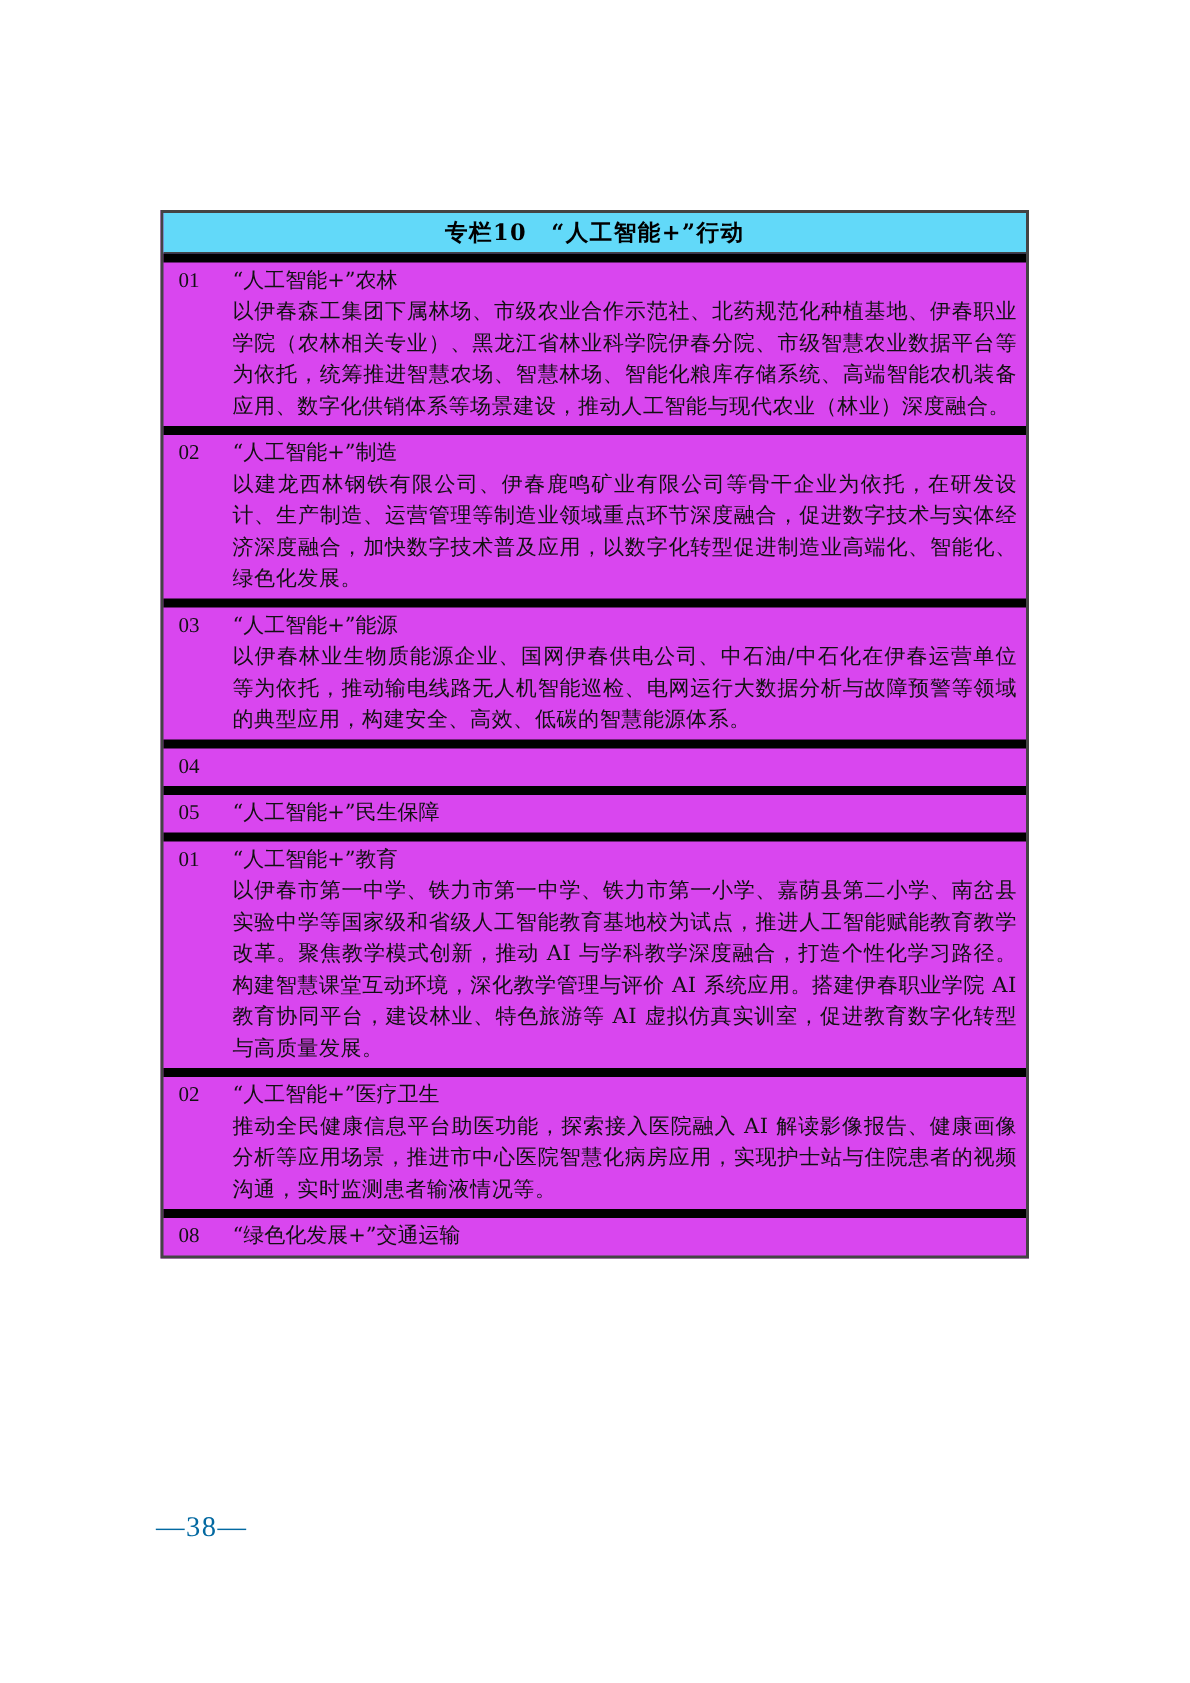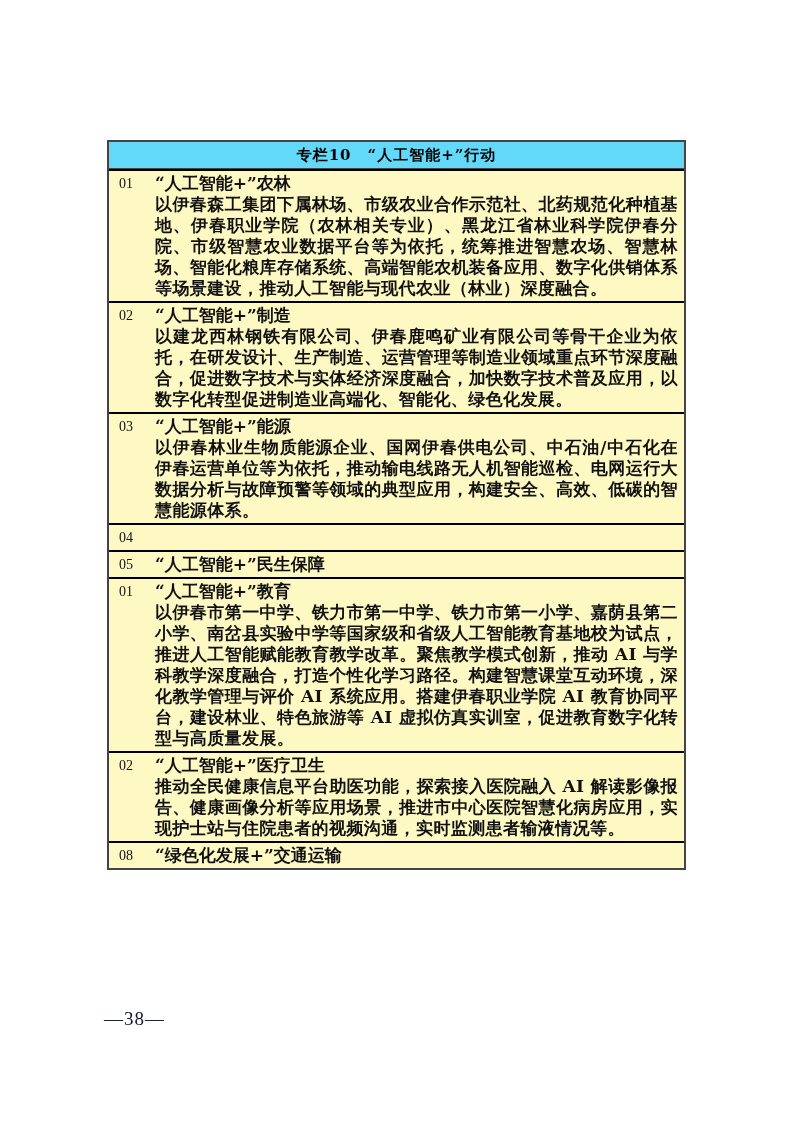--- a/index.html
+++ b/index.html
@@ -15,74 +15,73 @@
     color: #111111;
     overflow: hidden;
   }
   .doc-table {
     position: absolute;
     left: 107px;
     top: 140px;
     width: 579px;
     border: 2px solid #444444;
     box-sizing: border-box;
-    background: #fef9c3;
+    background: #d946ef;
   }
   .table-header {
     background: #62d9f9;
     border-bottom: 1px solid #444444;
     height: 26px;
     display: flex;
     align-items: center;
     justify-content: center;
     font-weight: bold;
     font-size: 15px;
     letter-spacing: 1px;
     color: #000000;
   }
   .table-row {
     display: flex;
     align-items: flex-start;
-    border-top: 2px solid #000000;
+    border-top: 6px solid #000000;
     padding: 2px 0 2px 0;
   }
   .table-row:first-of-type {
     border-top: none;
   }
   .row-num {
     flex: 0 0 46px;
     padding-left: 10px;
     box-sizing: border-box;
     font-size: 14px;
     line-height: 21px;
     font-family: "Liberation Serif", "DejaVu Serif", serif;
   }
   .row-content {
     flex: 1 1 auto;
     padding-right: 6px;
-    font-size: 17px;
+    font-size: 14px;
     line-height: 21px;
-    font-weight: bold;
   }
   .row-title {
     white-space: nowrap;
   }
   .row-body {
     margin: 0;
     text-align: justify;
     text-justify: inter-character;
     letter-spacing: 0.4px;
   }
   .page-number {
     position: absolute;
     left: 104px;
     top: 1008px;
     font-size: 19px;
     font-family: "Liberation Serif", "DejaVu Serif", serif;
-    color: #0f172a;
+    color: #0369a1;
     letter-spacing: 1px;
   }
 </style>
 </head>
 <body>
 
 <div class="doc-table">
   <div class="table-header">
     <span>专栏10　“人工智能+”行动</span>
   </div>

